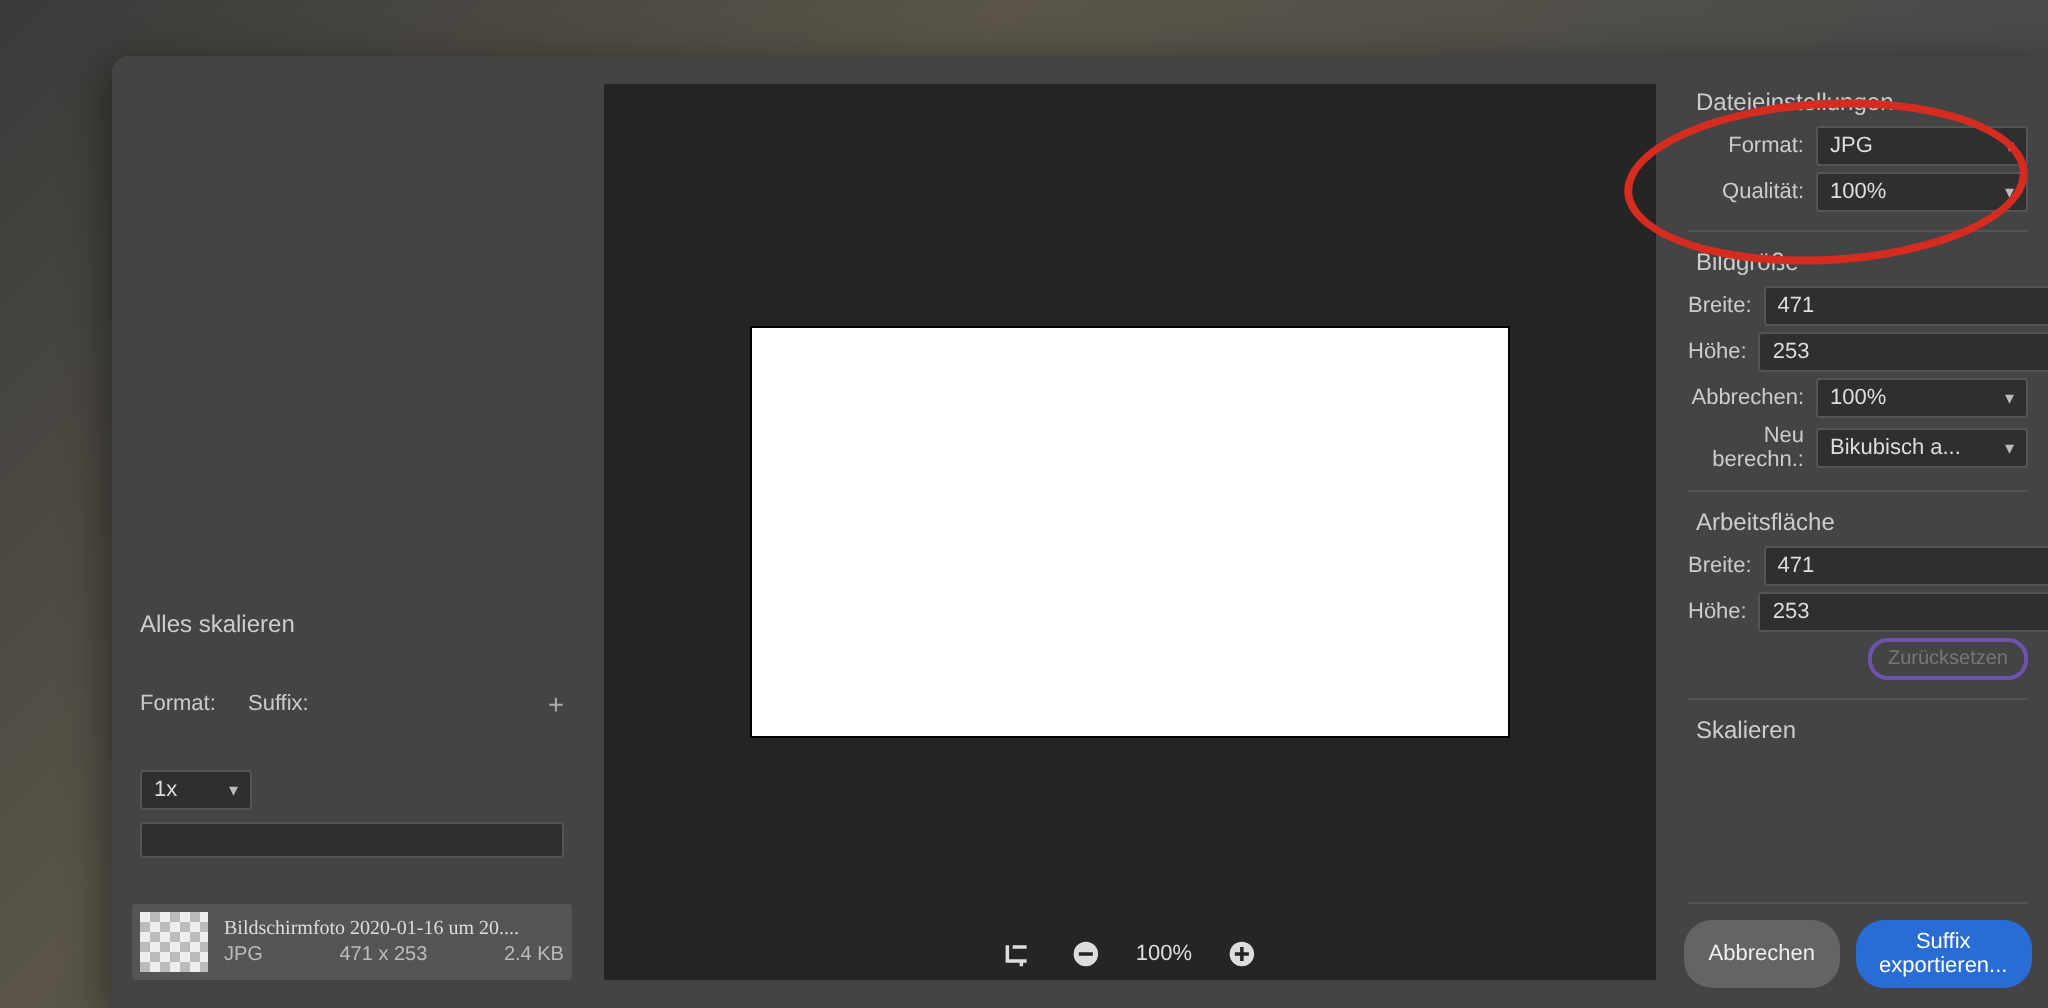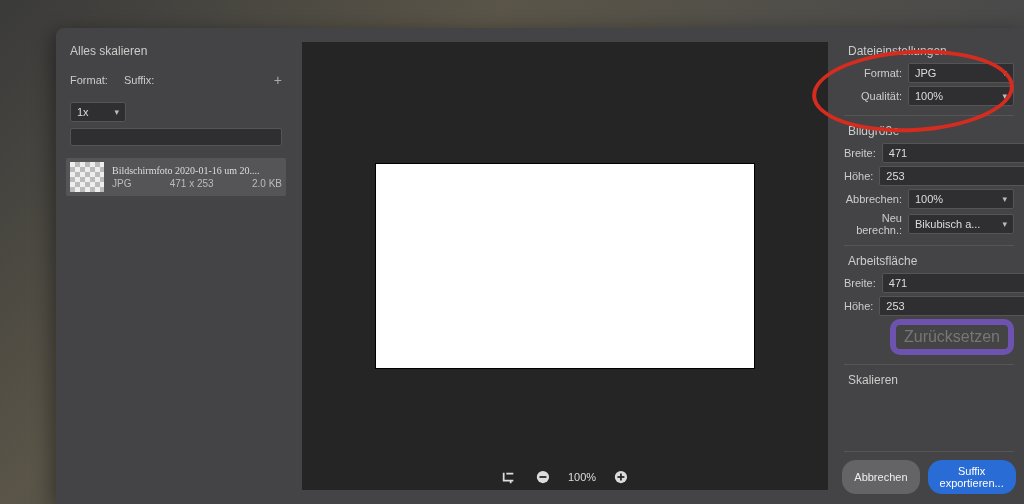--- a/index.html
+++ b/index.html
@@ -14,21 +14,21 @@
       box-shadow: -4px 4px 20px rgba(0,0,0,0.4);
       display: flex; flex-direction: column; overflow: hidden;
     }
     .titlebar {
       height: 24px; background: #3a3a3c; display: flex; align-items: center;
       padding: 0 10px; position: relative; border-radius: 8px 0 0 0;
     }
     .traffic-close { width: 12px; height: 12px; border-radius: 50%; background: #ff5f57; }
     .title { position: absolute; left: 50%; transform: translateX(-50%); color: #ccc; font-size: 12px; }
     .main { flex: 1; display: flex; min-height: 0; }
-    .left { width: 240px; padding: 14px 10px; display: flex; flex-direction: column; gap: 10px; color: #ddd; }
+    .left { width: 240px; padding: 14px 10px; display: flex; flex-direction: column; gap: 21px; color: #ddd; justify-content: flex-end; }
     .center { flex: 1; background: #252525; margin: 14px 6px; position: relative; display: flex; align-items: center; justify-content: center; }
     .right { width: 190px; padding: 14px 10px 6px; color: #ccc; display: flex; flex-direction: column; gap: 4px; overflow: hidden; }
 
     .section-title { font-size: 12px; color: #ccc; padding: 2px 4px; }
     .scale-row { display: flex; gap: 6px; font-size: 11px; color: #ccc; align-items: center; padding: 2px 4px; }
     .scale-row .lbl { width: 48px; }
     .scale-row .lbl2 { width: 48px; }
     .plus { margin-left: auto; color: #aaa; font-size: 14px; cursor: pointer; }
     .ctrl-row { display: flex; gap: 6px; padding: 2px 4px; flex-direction: column; }
     .select, .input, .dark-field {
@@ -55,21 +55,21 @@
     .zoombar { position: absolute; bottom: 4px; left: 50%; transform: translateX(-50%); display: flex; gap: 16px; align-items: center; color: #ddd; font-size: 11px; }
     .zoom-btn { width: 18px; height: 18px; display: flex; align-items: center; justify-content: center; color: #ddd; cursor: pointer; }
     .zoom-btn svg { width: 14px; height: 14px; fill: #ddd; }
 
     .group { border-top: 1px solid #555; padding-top: 6px; margin-top: 2px; }
     .group:first-child { border-top: none; padding-top: 0; margin-top: 0; }
     .field-row { display: flex; align-items: center; gap: 6px; font-size: 11px; margin: 3px 0; }
     .field-row .flbl { width: 58px; text-align: right; color: #ccc; }
     .field-row .fval { flex: 1; }
 
-    .reset-btn { margin-left: auto; background: #444; border: 6px solid #8b5cf6; color: #999; font-size: 16px; padding: 3px 8px; border-radius: 10px; cursor: default; opacity: 0.6; }
+    .reset-btn { margin-left: auto; background: #444; border: 2px solid #8b5cf6; color: #999; font-size: 10px; padding: 3px 8px; border-radius: 10px; cursor: default; opacity: 0.6; }
 
     .footer { display: flex; gap: 8px; justify-content: center; padding: 8px 10px 4px; border-top: 1px solid #555; margin-top: auto; }
     .btn { font-size: 11px; padding: 5px 12px; border-radius: 14px; border: none; cursor: pointer; }
     .btn-cancel { background: #646466; color: #eee; }
     .btn-primary { background: #2a6cd6; color: #fff; }
 
     .ellipse-marker {
       position: absolute; top: 50px; right: 10px; width: 202px; height: 82px;
       border: 4px solid #d62c1f; border-radius: 50%; pointer-events: none; z-index: 5;
       transform: rotate(-3deg);
@@ -97,21 +97,21 @@
         </div>
         <input class="input" style="flex: 1 1 0%;" value="">
       </div>
       <div class="asset">
         <div class="thumb"></div>
         <div class="asset-info">
           <div class="asset-name">Bildschirmfoto 2020-01-16 um 20....</div>
           <div class="asset-meta">
             <span>JPG</span>
             <span>471 x 253</span>
-            <span>2.0 KB</span>
+            <span>2.4 KB</span>
           </div>
         </div>
       </div>
     </div>
 
     <div class="center">
       <div class="canvas"></div>
       <div class="zoombar">
         <span class="zoom-btn">
           <svg viewBox="0 0 16 16">

